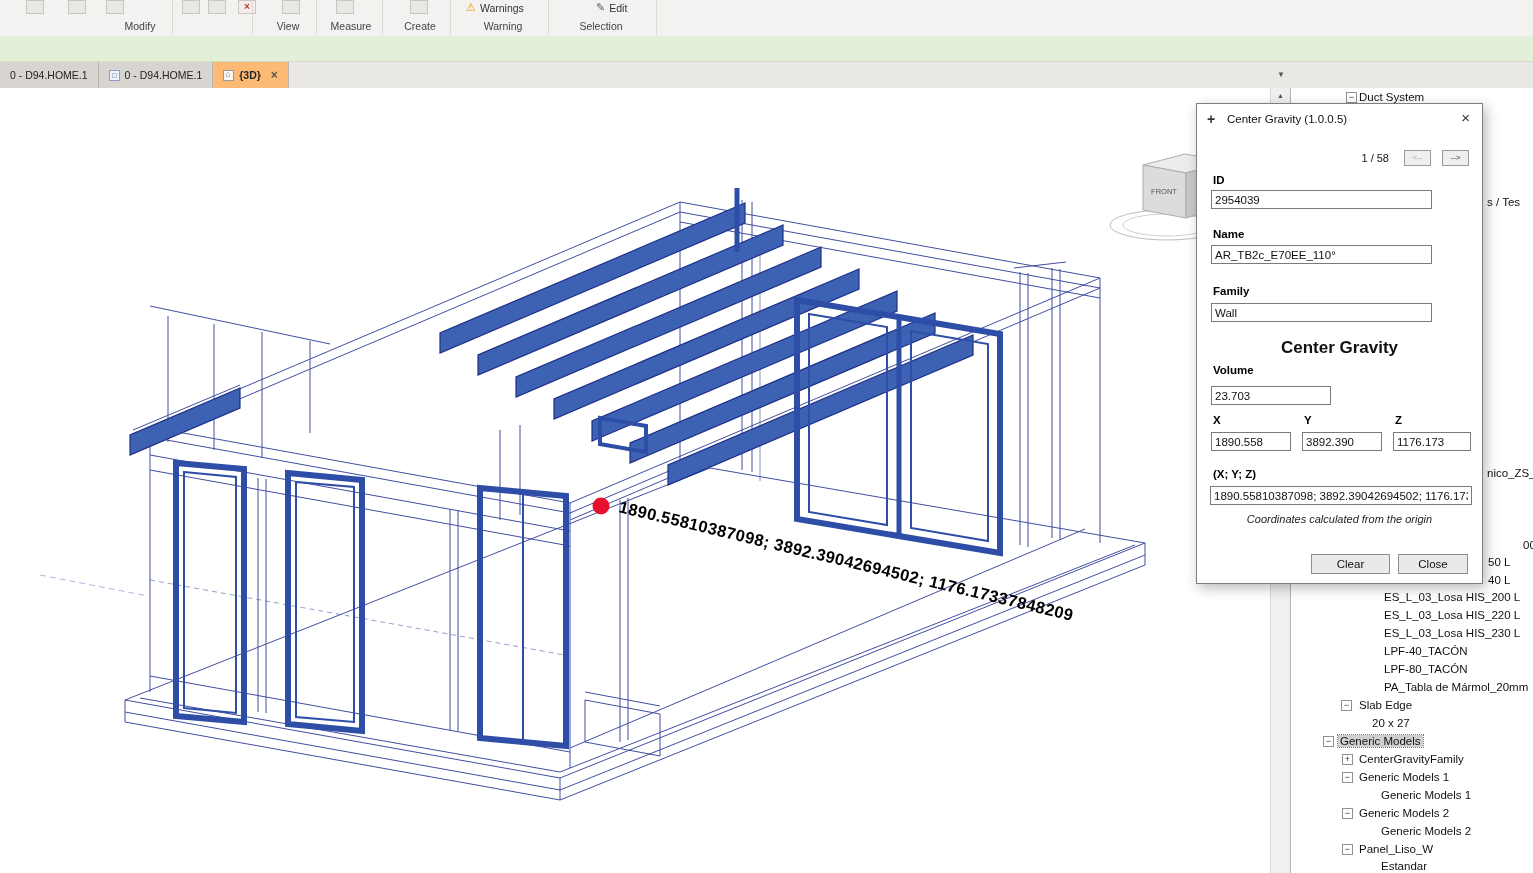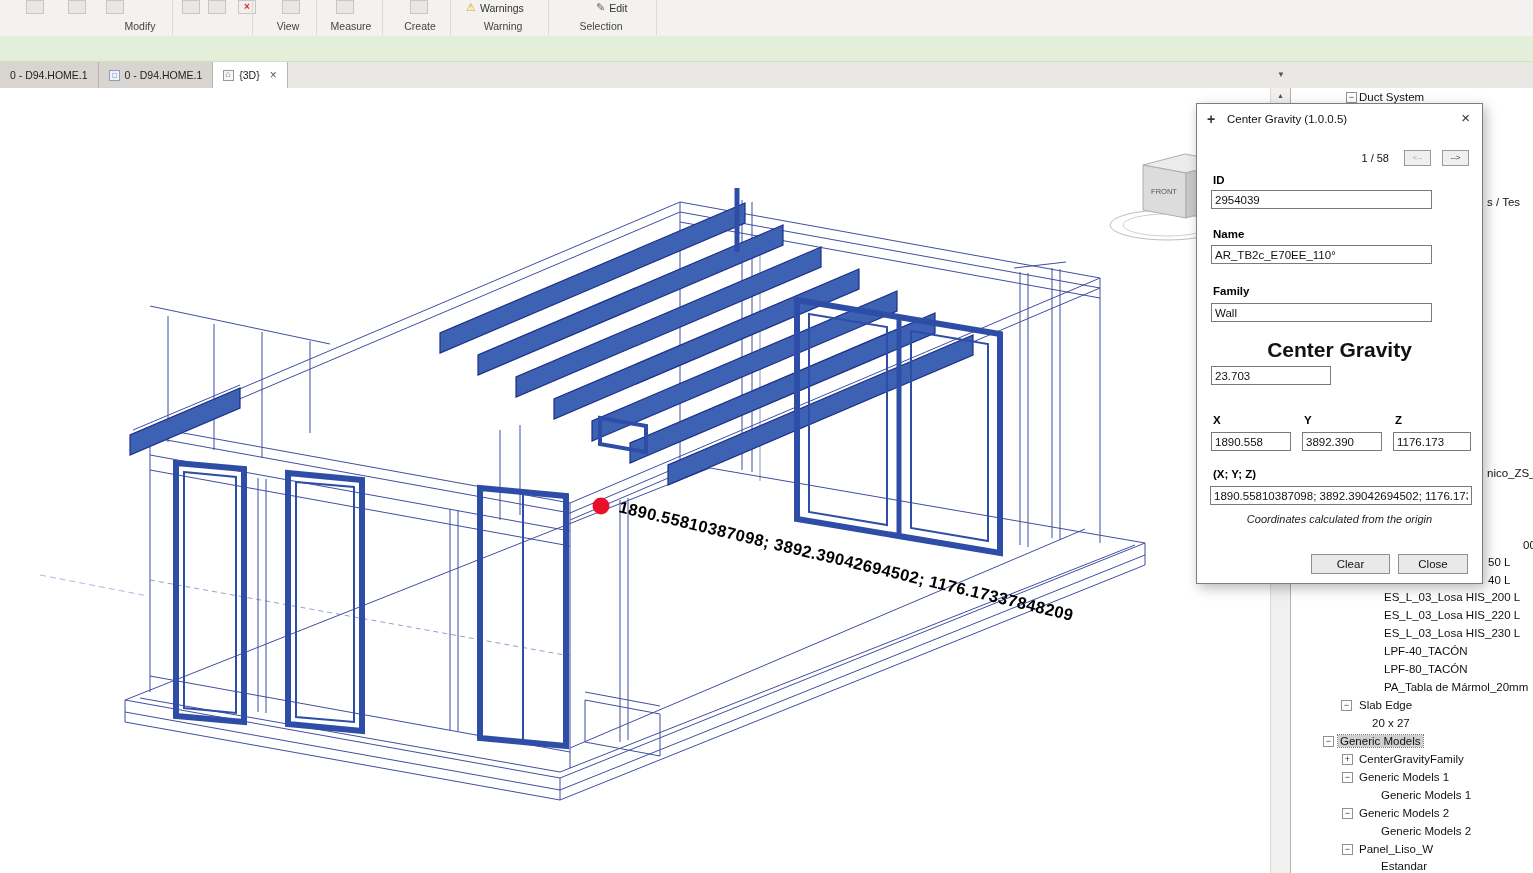--- a/index.html
+++ b/index.html
@@ -17,21 +17,21 @@
   .warn-glyph { color:#e0a400; font-size:11px; }
   .edit-glyph { color:#666; font-size:11px; }
 
   
   #options-bar { left:0; top:36px; width:1533px; height:26px; background:#e3efd8; border-bottom:1px solid #cfe0c0; }
 
   
   #tabbar { left:0; top:62px; width:1533px; height:26px; background:#eae8e5; }
   #tabs { position:absolute; left:0; top:0; height:26px; display:flex; }
   .tab { display:flex; align-items:center; gap:5px; padding:0 10px; height:26px; background:#d8d5d0; border-right:1px solid #b9b6b1; font-size:10.5px; color:#222; white-space:nowrap; }
-  .tab.active { background:#ffffff; }
+  .tab.active { background:#fdba74;font-weight:bold; }
   .tab .close { font-size:12px; color:#555; margin-left:5px; }
   .tab-icon { width:11px; height:11px; border:1px solid #8e9cc0; background:#eef2fa; position:relative; flex:0 0 auto; }
   .tab-icon.plan::after { content:""; position:absolute; inset:2px; border:1px solid #b7c2dd; }
   .tab-icon.cube { background:#f6f6f6; border-color:#9a9a9a; }
   .tab-icon.cube::after { content:"⌂"; position:absolute; left:1px; top:-2px; font-size:9px; color:#666; }
   #tab-overflow { position:absolute; left:1272px; top:0; width:18px; height:26px; font-size:8px; color:#555; text-align:center; line-height:26px; }
   #browser-caption { position:absolute; left:1290px; top:0; width:243px; height:26px; background:#f1efec; border-left:1px solid #b5b2ad; font-size:11px; line-height:26px; padding-left:16px; color:#222; white-space:nowrap; overflow:hidden; }
 
   
   #canvas { left:0; top:88px; width:1270px; height:785px; background:#fff; overflow:hidden; }
@@ -52,21 +52,21 @@
   #dialog { left:1196px; top:103px; width:287px; height:481px; background:#fff; border:1px solid #7e7e7e; box-shadow:3px 4px 12px rgba(0,0,0,.28); }
   .dlg-move { position:absolute; left:10px; top:7px; font-size:14px; font-weight:bold; color:#333; }
   .dlg-title { position:absolute; left:30px; top:9px; font-size:11.5px; color:#111; }
   .dlg-close { position:absolute; right:12px; top:6px; font-size:15px; color:#333; line-height:15px; }
   .dlg-counter { position:absolute; left:120px; top:48px; width:72px; text-align:right; font-size:11px; }
   .dlg-nav { position:absolute; top:46px; width:27px; height:16px; font-size:8px; line-height:14px; text-align:center; border:1px solid #9a9a9a; background:#efefef; }
   #nav-prev { left:207px; color:#aaa; }
   #nav-next { left:245px; color:#333; }
   .dlg-label { position:absolute; font-weight:bold; font-size:11.5px; color:#000; }
   .dlg-input { position:absolute; height:19px; border:1px solid #7a7a7a; font-size:11.5px; padding:0 3px; font-family:inherit; color:#111; background:#fff; }
-  .dlg-section { position:absolute; left:0; top:234px; width:100%; text-align:center; font-weight:bold; font-size:21px; }
+  .dlg-section { position:absolute; left:0; top:234px; width:100%; text-align:center; font-weight:bold; font-size:17px; }
   .dlg-note { position:absolute; left:0; top:409px; width:100%; text-align:center; font-style:italic; font-size:11px; color:#222; }
   .dlg-btn { position:absolute; top:450px; height:20px; background:#e9e9e9; border:1px solid #8f8f8f; font-size:11.5px; font-family:inherit; color:#111; }
   #btn-clear { left:114px; width:79px;text-align:center; }
   #btn-close { left:201px; width:70px; }
 </style>
 </head>
 <body>
 
 <div id="ribbon" class="abs">
   <span class="rib-icon" style="left:26px"></span>
@@ -301,21 +301,21 @@
 
   <span class="dlg-label" style="left:16px;top:124px">Name</span>
   <input class="dlg-input" style="left: 14px; top: 141px; width: 221px;" readonly="" value="AR_TB2c_E70EE_110°">
 
   <span class="dlg-label" style="left:16px;top:181px">Family</span>
   <input class="dlg-input" style="left: 14px; top: 199px; width: 221px;" readonly="" value="Wall">
 
   <div class="dlg-section">Center Gravity</div>
 
   <span class="dlg-label" style="left:16px;top:260px">Volume</span>
-  <input class="dlg-input" style="left: 14px; top: 262px; width: 120px;" readonly="" value="23.703">
+  <input class="dlg-input" style="left: 14px; top: 282px; width: 120px;" readonly="" value="23.703">
 
   <span class="dlg-label" style="left:16px;top:310px">X</span>
   <span class="dlg-label" style="left:107px;top:310px">Y</span>
   <span class="dlg-label" style="left:198px;top:310px">Z</span>
   <input class="dlg-input" style="left: 14px; top: 328px; width: 80px;" readonly="" value="1890.558">
   <input class="dlg-input" style="left: 105px; top: 328px; width: 80px;" readonly="" value="3892.390">
   <input class="dlg-input" style="left: 196px; top: 328px; width: 78px;" readonly="" value="1176.173">
 
   <span class="dlg-label" style="left:16px;top:364px">(X; Y; Z)</span>
   <input class="dlg-input" style="left: 13px; top: 382px; width: 262px;" readonly="" value="1890.55810387098; 3892.39042694502; 1176.17337848209">

